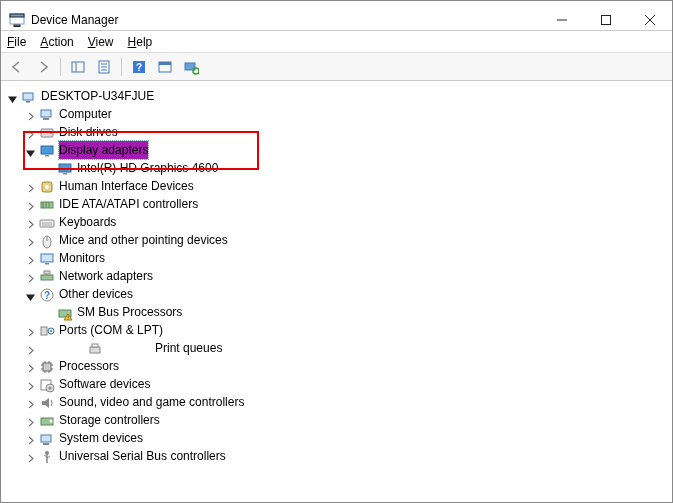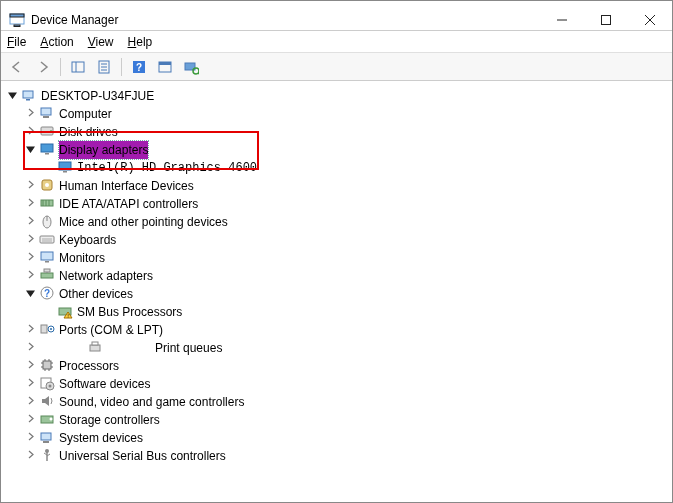--- a/index.html
+++ b/index.html
@@ -14,21 +14,21 @@
   
   .menubar { height: 22px; display: flex; align-items: center; padding: 0 6px; gap: 14px; border-bottom: 1px solid #e0e0e0; }
   .menu-item { font-size: 12px; cursor: default; }
   .menu-item .ul { text-decoration: underline; }
   
   .toolbar { height: 28px; display: flex; align-items: center; padding: 0 4px; gap: 2px; border-bottom: 1px solid #ccc; background: #f7f7f7; }
   .tbtn { width: 24px; height: 22px; display: flex; align-items: center; justify-content: center; border: 1px solid transparent; }
   .sep { width: 1px; height: 18px; background: #ccc; margin: 0 3px; }
   
   .tree { padding: 6px 4px; overflow: auto; height: calc(503px - 30px - 22px - 28px); position: relative; }
-  .node { display: flex; align-items: flex-start; height: 18px; line-height: 18px; white-space: nowrap; cursor: default; }
+  .node { display: flex; align-items: flex-end; height: 18px; line-height: 18px; white-space: nowrap; cursor: default; }
   .expander { width: 14px; height: 14px; display: inline-flex; align-items: center; justify-content: center; margin-right: 2px; }
   .expander svg { width: 9px; height: 9px; }
   .icon { width: 16px; height: 16px; display: inline-flex; align-items: center; justify-content: center; margin-right: 4px; }
   .selected { background: #a21caf; outline: 1px dotted #7aa; }
   .redbox { position: absolute; border: 2px solid #e40000; pointer-events: none; }
   
   .chev-r { stroke: #777; stroke-width: 1.2; fill: none; }
   .chev-d { stroke: #222; stroke-width: 1.2; fill: #222; }
 </style>
 </head>
@@ -169,21 +169,21 @@
         </svg>
       </span>
       <span class="icon">
         <svg viewBox="0 0 16 16">
           <rect x="2" y="3" width="12" height="8" fill="#4a9ad8" stroke="#2a6aa8"></rect>
           <rect x="6" y="12" width="4" height="1.5" fill="#888"></rect>
         </svg>
       </span>
       <span class="selected">Display adapters</span>
     </div>
-    <div class="node" style="padding-left: 36px; font-family: Liberation Mono, monospace;">
+    <div class="node" style="padding-left: 36px;">
       <span class="expander"></span>
       <span class="icon">
         <svg viewBox="0 0 16 16">
           <rect x="2" y="3" width="12" height="8" fill="#4a9ad8" stroke="#2a6aa8"></rect>
           <rect x="6" y="12" width="4" height="1.5" fill="#888"></rect>
         </svg>
       </span>
       <span class="">Intel(R) HD Graphics 4600</span>
     </div>
     <div class="node" style="padding-left: 18px;">
@@ -217,40 +217,40 @@
       <span class="">IDE ATA/ATAPI controllers</span>
     </div>
     <div class="node" style="padding-left: 18px;">
       <span class="expander">
         <svg viewBox="0 0 9 9">
           <path class="chev-r" d="M3 1 L7 4.5 L3 8"></path>
         </svg>
       </span>
       <span class="icon">
         <svg viewBox="0 0 16 16">
-          <ellipse cx="8" cy="9" rx="4" ry="6" fill="#eee" stroke="#888"></ellipse>
-          <line x1="8" y1="3" x2="8" y2="8" stroke="#888"></line>
-        </svg>
-      </span>
-      <span class="">Mice and other pointing devices</span>
-    </div>
-    <div class="node" style="padding-left: 18px;">
-      <span class="expander">
-        <svg viewBox="0 0 9 9">
-          <path class="chev-r" d="M3 1 L7 4.5 L3 8"></path>
-        </svg>
-      </span>
-      <span class="icon">
-        <svg viewBox="0 0 16 16">
           <rect x="1" y="5" width="14" height="7" rx="1" fill="#eee" stroke="#888"></rect>
           <line x1="3" y1="8" x2="13" y2="8" stroke="#aaa"></line>
           <line x1="3" y1="10" x2="13" y2="10" stroke="#aaa"></line>
         </svg>
       </span>
       <span class="">Keyboards</span>
+    </div>
+    <div class="node" style="padding-left: 18px;">
+      <span class="expander">
+        <svg viewBox="0 0 9 9">
+          <path class="chev-r" d="M3 1 L7 4.5 L3 8"></path>
+        </svg>
+      </span>
+      <span class="icon">
+        <svg viewBox="0 0 16 16">
+          <ellipse cx="8" cy="9" rx="4" ry="6" fill="#eee" stroke="#888"></ellipse>
+          <line x1="8" y1="3" x2="8" y2="8" stroke="#888"></line>
+        </svg>
+      </span>
+      <span class="">Mice and other pointing devices</span>
     </div>
     <div class="node" style="padding-left: 18px;">
       <span class="expander">
         <svg viewBox="0 0 9 9">
           <path class="chev-r" d="M3 1 L7 4.5 L3 8"></path>
         </svg>
       </span>
       <span class="icon">
         <svg viewBox="0 0 16 16">
           <rect x="2" y="3" width="12" height="8" fill="#cde3f8" stroke="#4a7ab7"></rect>

